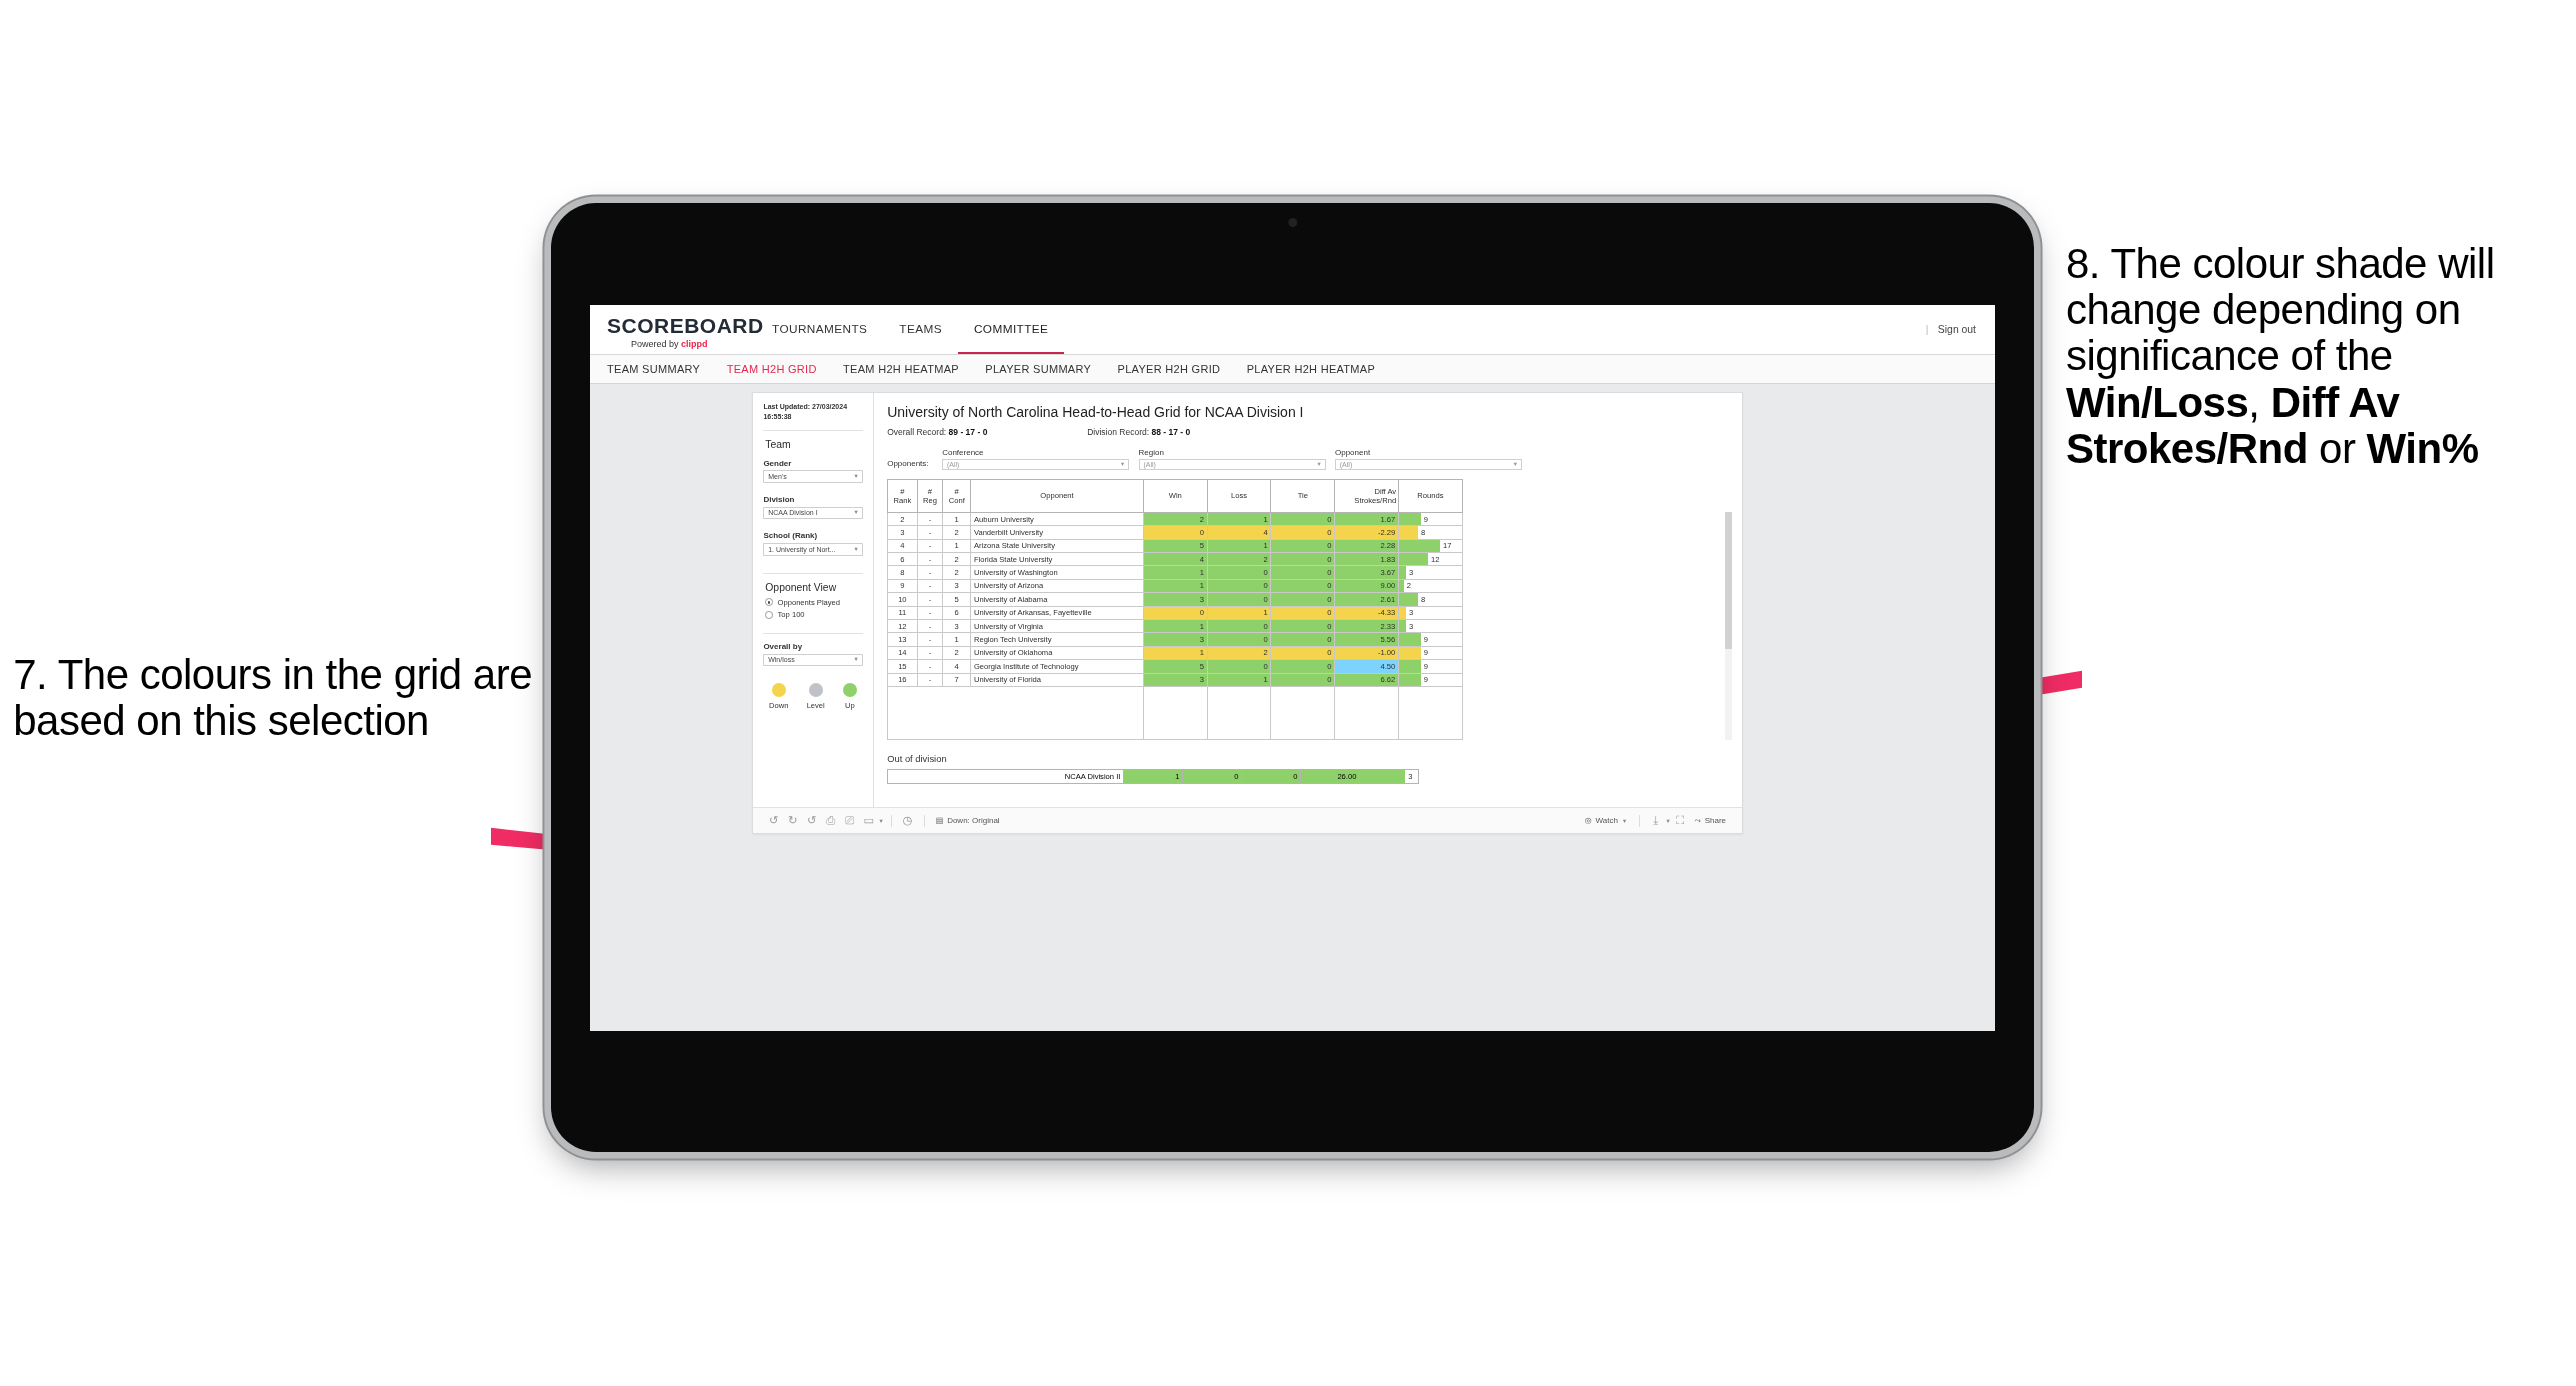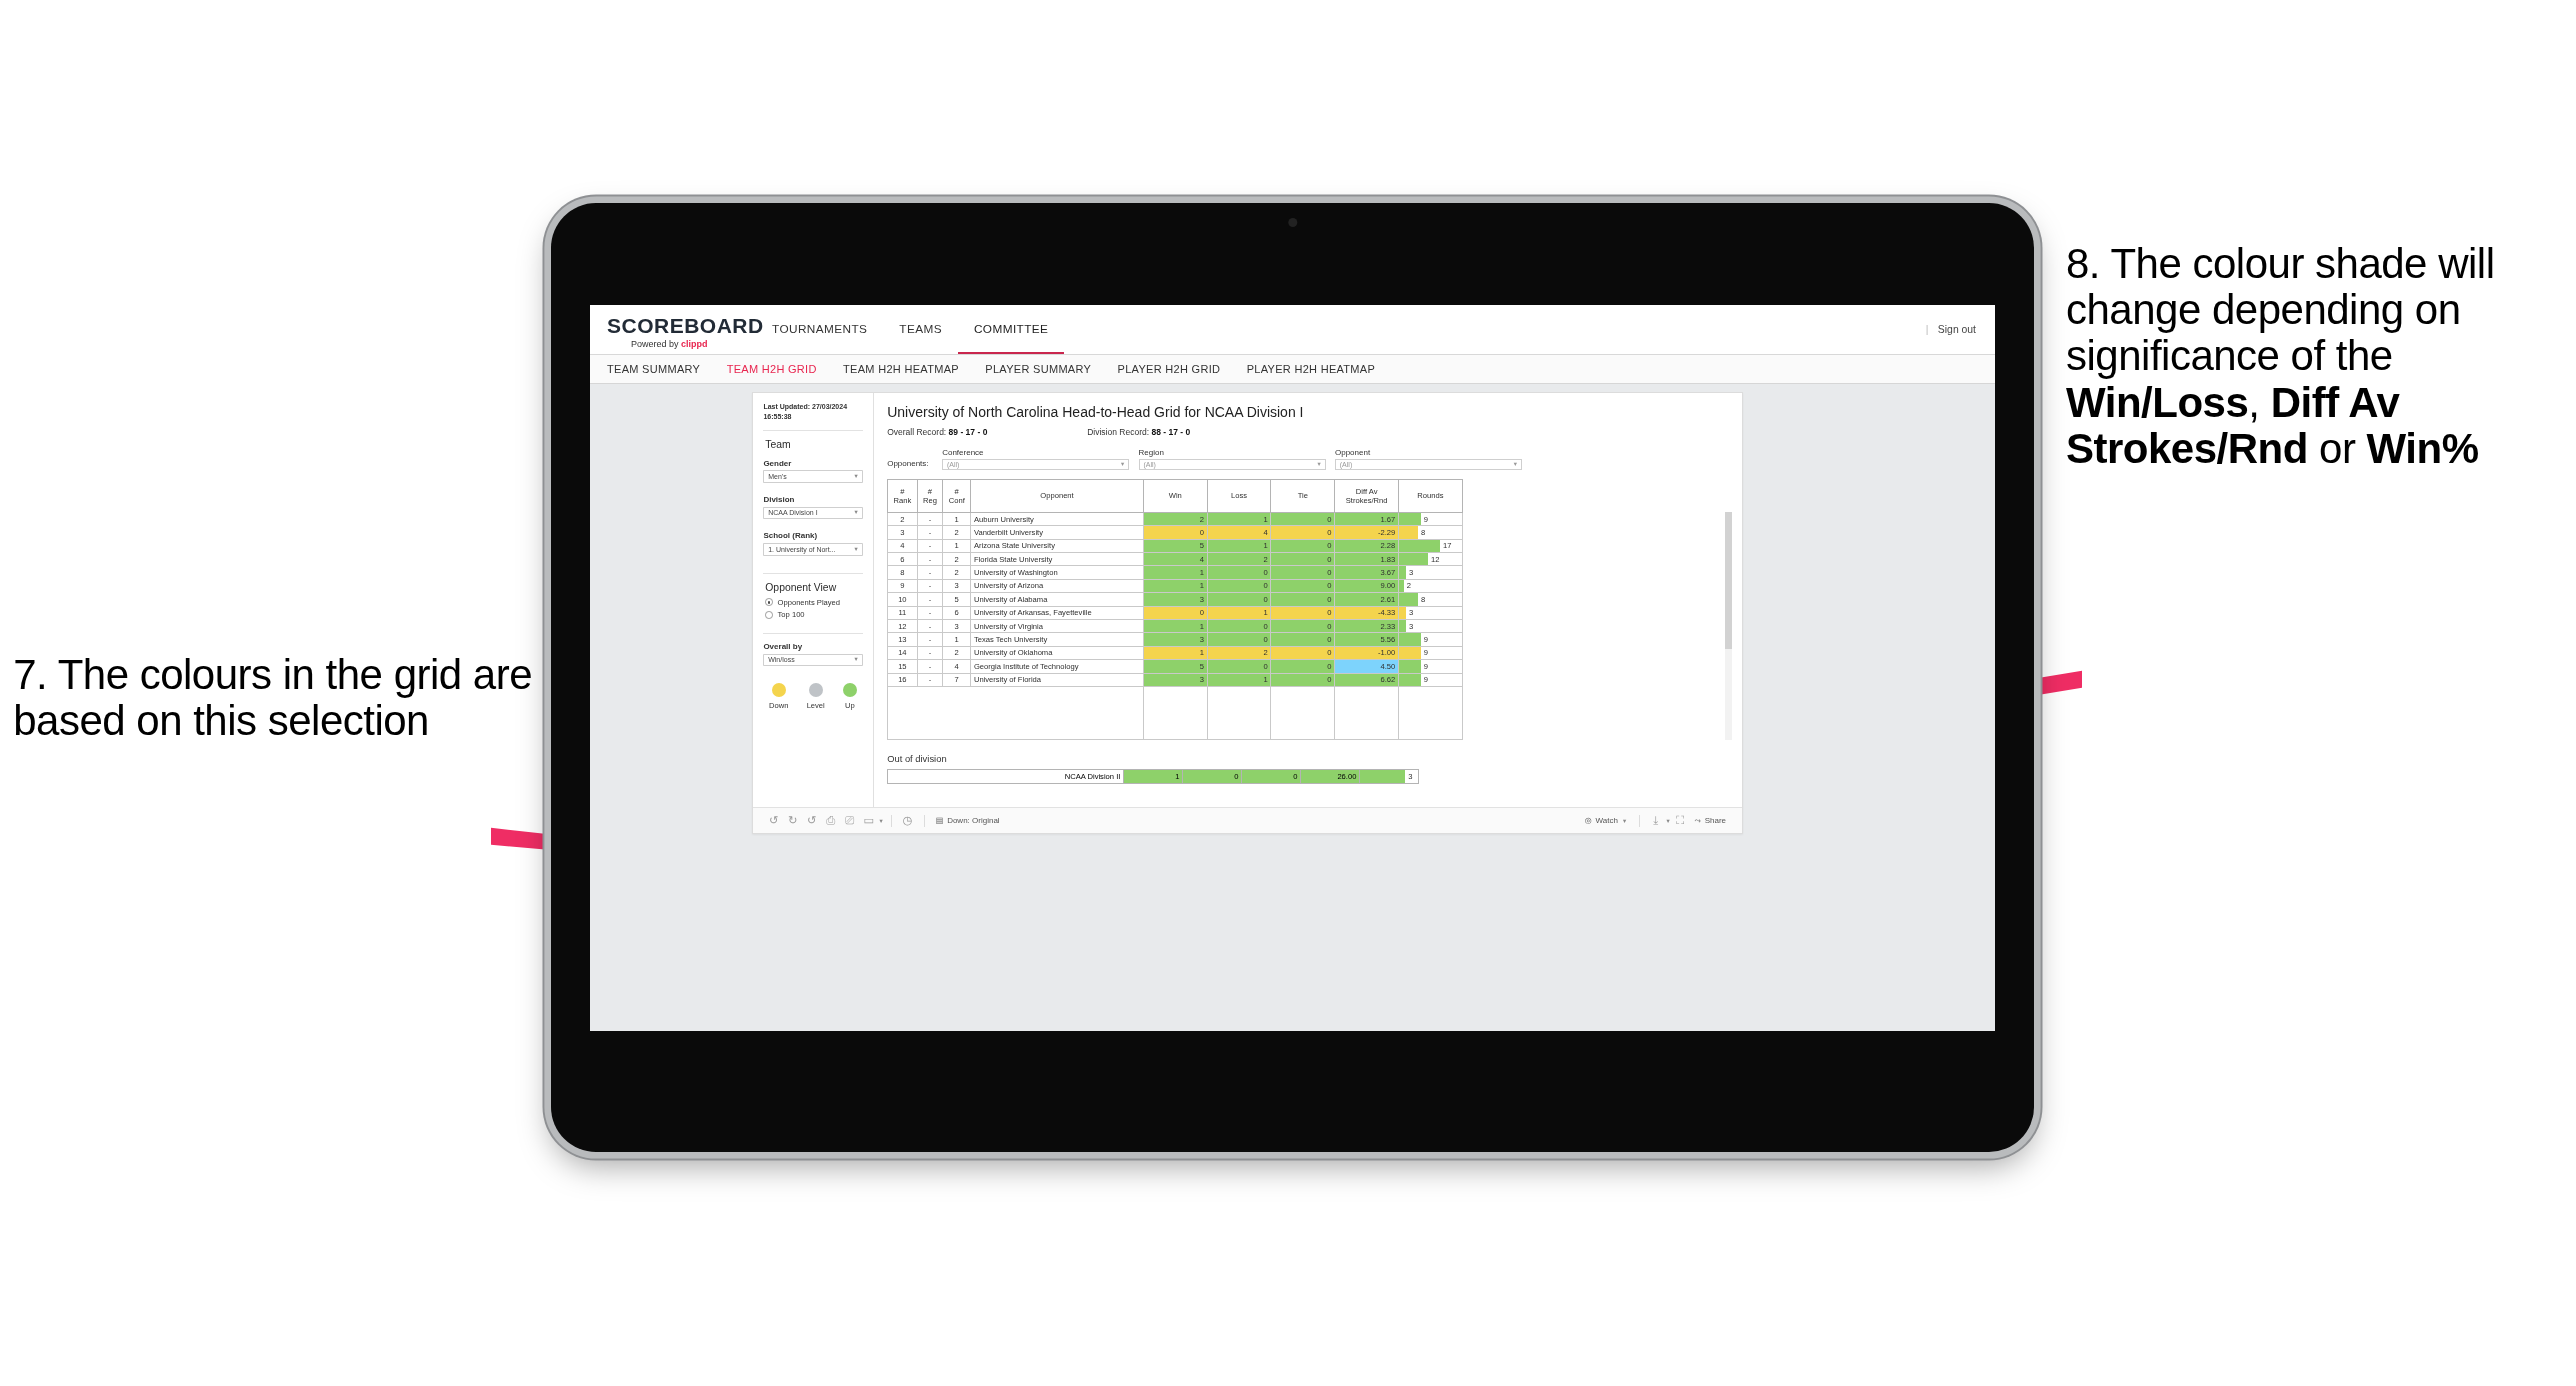--- a/index.html
+++ b/index.html
@@ -147,21 +147,21 @@
   }
   table.gt td{
     border:0.9px solid #c9c9c9;padding:0 2.8px;height:13.4px;
     vertical-align:middle;box-sizing:border-box;background:#fff;
   }
   td.num{text-align:right;}
   td.cen{text-align:center;}
   td.lft{text-align:left;}
   .c-rank{width:24.6px;} .c-reg{width:21px;} .c-conf{width:23px;}
   .c-opp{width:168px;} .c-win{width:59px;} .c-loss{width:59px;}
-  .c-tie{width:59px;} .c-diff{width:59px;} .c-rnd{width:59px;}
+  .c-tie{width:59px;} .c-diff{width:59px;text-align:right;} .c-rnd{width:59px;}
 
   
   td.rndcell{position:relative;padding:0;}
   td.rndcell .bar{position:absolute;left:0;top:0;bottom:0;}
   td.rndcell .rv{position:absolute;top:0;bottom:0;display:flex;align-items:center;font-size:7.6px;color:#2f2f2f;}
 
   #blankrows td{height:13.4px;background:#fff;}
   #vscroll{
     position:absolute;right:-6.6px;top:0;width:6.6px;background:#f2f2f2;
   }
@@ -481,21 +481,21 @@
                     <td class="num c-diff" style="background:#8ed16a">2.33</td>
                     <td class="rndcell c-rnd">
                       <div class="bar" style="width: 7.2px; background: rgb(142, 209, 106);"></div>
                       <div class="rv" style="left: 10px;">3</div>
                     </td>
                   </tr>
                   <tr>
                     <td class="cen c-rank">13</td>
                     <td class="cen c-reg">-</td>
                     <td class="cen c-conf">1</td>
-                    <td class="lft c-opp">Texas Tech University</td>
+                    <td class="lft c-opp">Region Tech University</td>
                     <td class="num c-win" style="background:#8ed16a">3</td>
                     <td class="num c-loss" style="background:#8ed16a">0</td>
                     <td class="num c-tie" style="background:#8ed16a">0</td>
                     <td class="num c-diff" style="background:#8ed16a">5.56</td>
                     <td class="rndcell c-rnd">
                       <div class="bar" style="width: 22px; background: rgb(142, 209, 106);"></div>
                       <div class="rv" style="left: 24.6px;">9</div>
                     </td>
                   </tr>
                   <tr>

